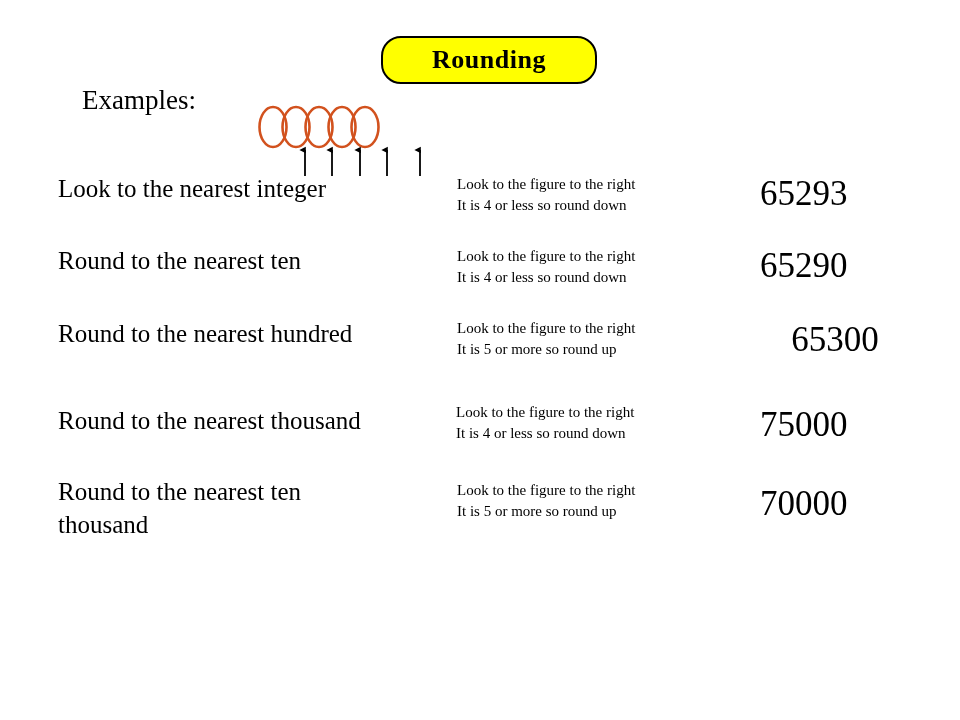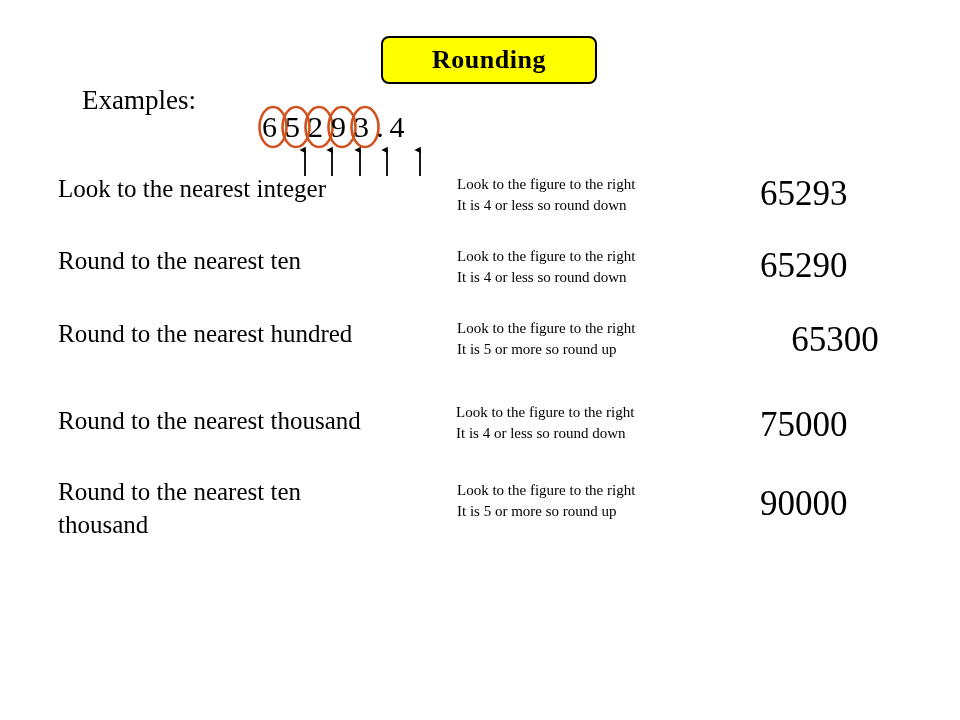--- a/index.html
+++ b/index.html
@@ -18,21 +18,21 @@
 
   
   #title-badge {
     position: absolute;
     left: 381px;
     top: 36px;
     width: 216px;
     height: 48px;
     background: #FFFF00;
     border: 2px solid #000000;
-    border-radius: 8px;
+    border-radius: 20px;
     box-sizing: border-box;
     display: flex;
     align-items: center;
     justify-content: center;
   }
   #title-badge .title-text {
     font-size: 26px;
     font-weight: bold;
     letter-spacing: 0.5px;
     line-height: 1;
@@ -168,23 +168,20 @@
 <div id="number-figure">
   <svg id="ellipse-layer" width="190" height="46" viewBox="0 0 190 46">
     <g fill="none" stroke="#D2521E" stroke-width="2.6">
       <ellipse cx="15" cy="23" rx="13.5" ry="20" stroke="#D2521E"></ellipse>
       <ellipse cx="38" cy="23" rx="13.5" ry="20" stroke="#D2521E"></ellipse>
       <ellipse cx="61" cy="23" rx="13.5" ry="20" stroke="#D2521E"></ellipse>
       <ellipse cx="84" cy="23" rx="13.5" ry="20" stroke="#D2521E"></ellipse>
       <ellipse cx="107" cy="23" rx="13.5" ry="20" stroke="#D2521E"></ellipse>
     </g>
   </svg>
-  <div class="digits">
-    <span class="d">6</span><span class="d">5</span><span class="d">2</span><span class="d">9</span><span class="d">3</span><span class="dot">.</span><span class="frac">4</span>
-  </div>
 </div>
 
 <svg id="arrow-layer" width="160" height="34" viewBox="0 0 160 34">
   <defs>
     <marker id="arrowhead" markerWidth="7" markerHeight="7" refX="3.2" refY="5.6" orient="auto" markerUnits="userSpaceOnUse">
       <path d="M3.2,0 L6.4,6.4 L0,6.4 Z" fill="#000000"></path>
     </marker>
   </defs>
   <g stroke="#000000" stroke-width="1.8" marker-end="url(#arrowhead)">
     <line x1="15" y1="32" x2="15" y2="6"></line>
@@ -230,14 +227,14 @@
   </div>
   <div class="row-result">75000</div>
 </div>
 
 <div class="row" id="row-4">
   <div class="row-label">Round to the nearest ten thousand</div>
   <div class="row-note">
     <span class="note-line">Look to the figure to the right</span>
     <span class="note-line">It is 5 or more so round up</span>
   </div>
-  <div class="row-result">90000</div>
+  <div class="row-result">70000</div>
 </div>
 
 </body></html>

